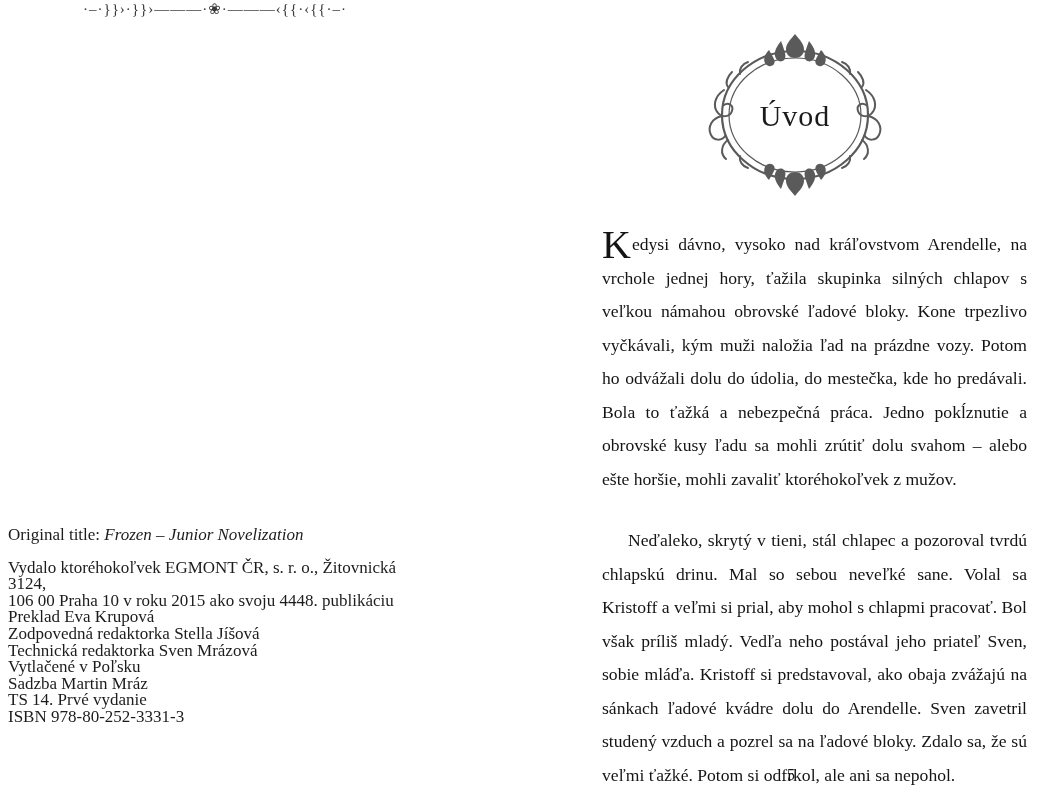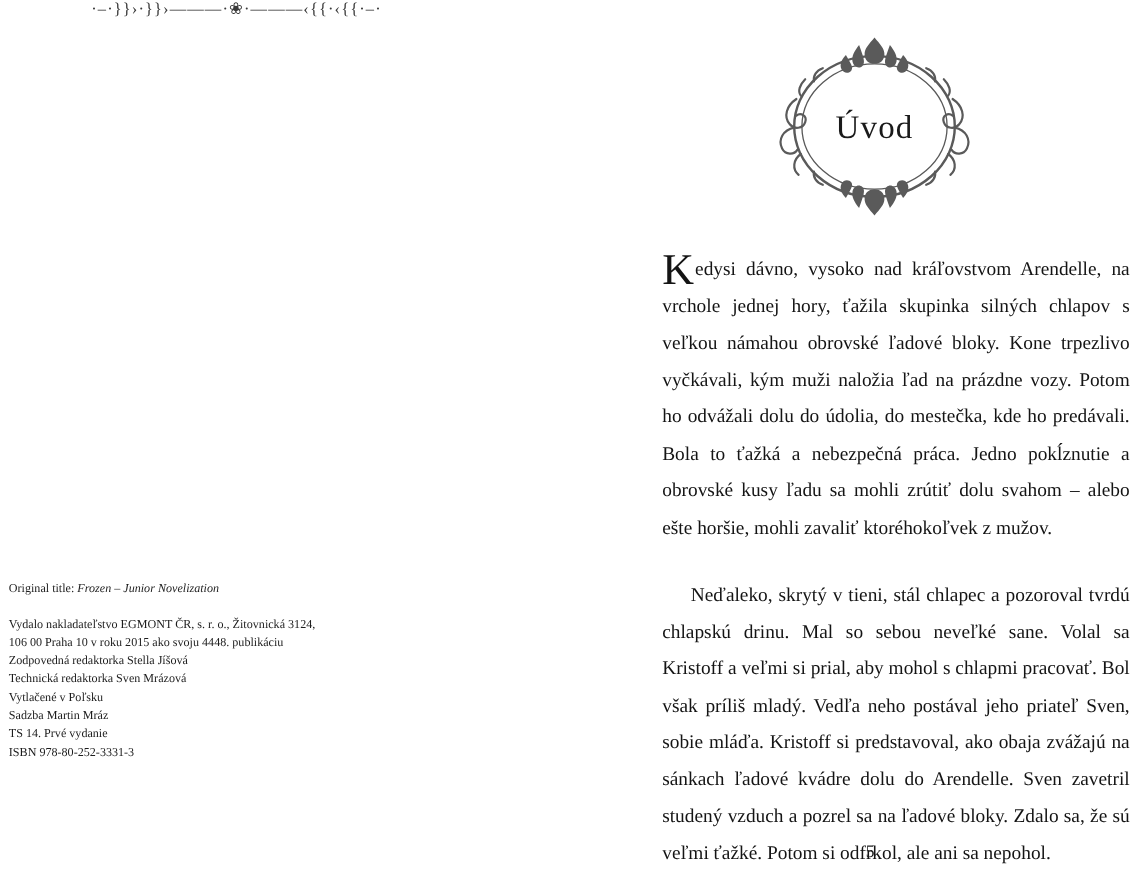--- a/index.html
+++ b/index.html
@@ -39,21 +39,21 @@
     color: #3a3a3a;
     line-height: 1;
     padding-top: 2px;
     user-select: none;
   }
   .colophon {
     position: absolute;
     left: 8px;
     top: 527px;
     width: 420px;
-    font-size: 11px;
+    font-size: 17px;
     line-height: 16.6px;
     color: #1c1c1c;
   }
   .colophon .blk {
     margin: 0;
   }
   .colophon .gap {
     height: 16px;
   }
   .colophon em {
@@ -137,22 +137,23 @@
   <div class="verso">
 
     <div class="verso-ornament">·–·}}›·}}›———·❀·———‹{{·‹{{·–·</div>
 
     <div class="colophon">
       <p class="blk">
         <span>Original title:</span>
         <em>Frozen – Junior Novelization</em>
       </p>
       <div class="gap"></div>
-      <p class="blk">Vydalo nakladateľstvo EGMONT ČR, s. r. o., Žitovnická 3124,</p>
+      <p class="blk">Vydalo ktoréhokoľvek EGMONT ČR, s. r. o., Žitovnická 3124,</p>
       <p class="blk">106 00 Praha 10 v roku 2015 ako svoju 4448. publikáciu</p>
+      <p class="blk">Preklad Eva Krupová</p>
       <p class="blk">Zodpovedná redaktorka Stella Jíšová</p>
       <p class="blk">Technická redaktorka Sven Mrázová</p>
       <p class="blk">Vytlačené v Poľsku</p>
       <p class="blk">Sadzba Martin Mráz</p>
       <p class="blk">TS 14. Prvé vydanie</p>
       <p class="blk">ISBN 978-80-252-3331-3</p>
     </div>
   </div>
 
   <div class="recto">

